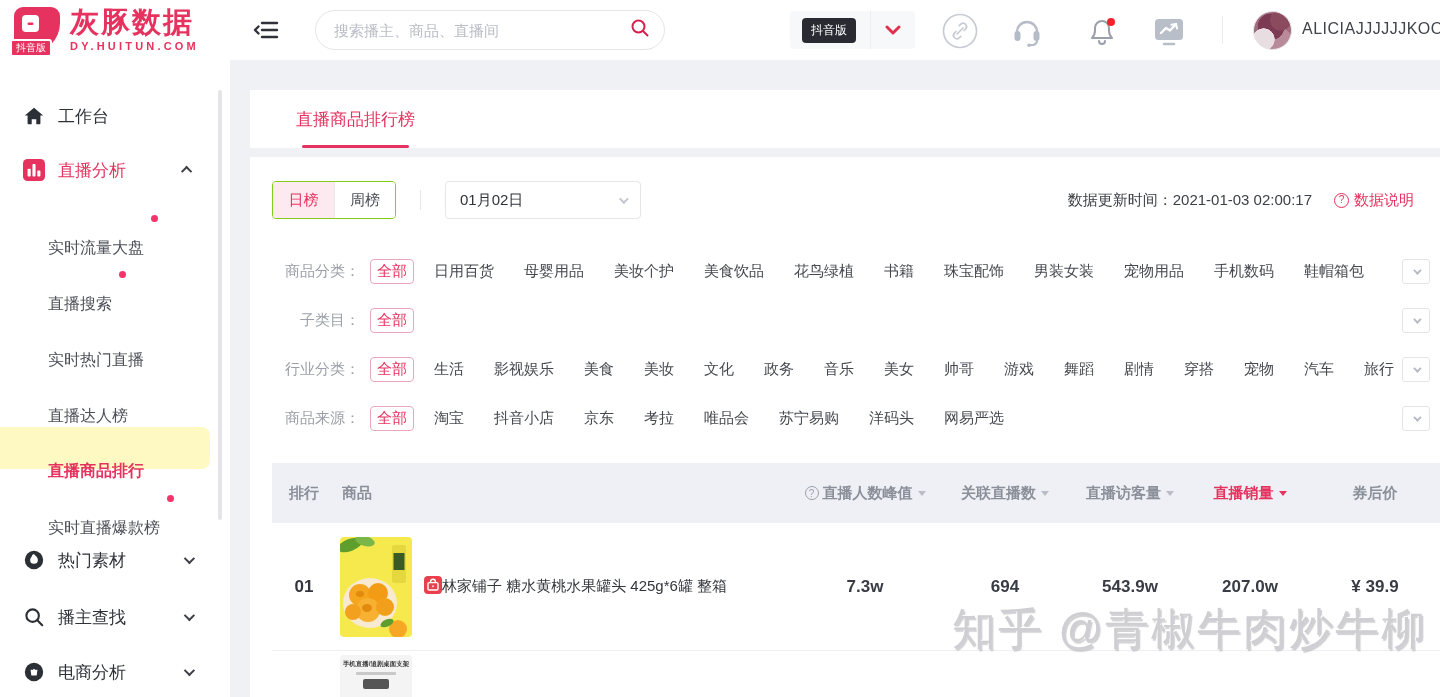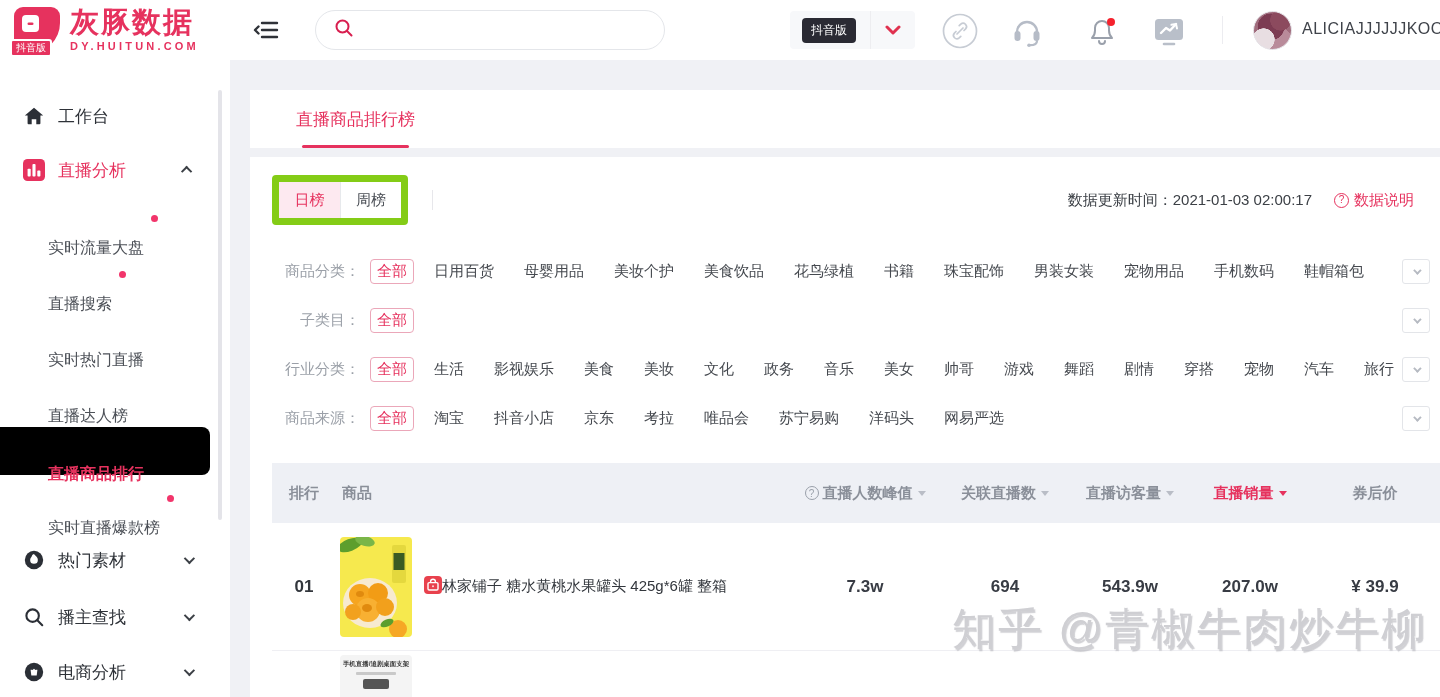--- a/index.html
+++ b/index.html
@@ -40,32 +40,32 @@
   .sidebar { position:absolute; left:0; top:60px; width:230px; bottom:0; background:#fff; }
   .s-item { position:absolute; left:0; width:230px; height:40px; display:flex; align-items:center; padding-left:22px; cursor:pointer; }
   .s-item .s-ic { width:24px; height:24px; margin-right:12px; display:flex; align-items:center; justify-content:center; flex:none; }
   .s-item .s-lbl { font-size:17px; color:#2e3238; }
   .s-item.pink .s-lbl { color:#e6325e; font-weight:500; }
   .s-chev { position:absolute; right:38px; }
   .chev { display:inline-block; width:8px; height:8px; border-right:2px solid #3c4046; border-bottom:2px solid #3c4046; transform:rotate(45deg) translateY(-2px); }
   .chev.up { transform:rotate(-135deg) translateY(-2px); }
   .sub-item { position:absolute; left:0; width:210px; height:40px; display:flex; align-items:center; padding-left:48px; cursor:pointer; }
   .sub-item .s-lbl { font-size:16px; color:#4d5158;margin-top:46px; }
-  .sub-item.sel { height:48px; background:#000000; border-radius:0 8px 8px 0; }
+  .sub-item.sel { height:42px; background:#fef9c3; border-radius:0 8px 8px 0; }
   .sub-item.sel .s-lbl { color:#e6325e; font-weight:700; }
   .dot { width:7px; height:7px; border-radius:50%; background:#f2356b; margin-left:7px; transform:translateY(-7px); flex:none; }
   .sb-scroll { position:absolute; right:8px; top:30px; width:4px; height:430px; background:#e4e4e9; border-radius:2px; cursor:pointer; }
   
   .tab-card { position:absolute; left:250px; top:90px; width:1190px; height:58px; background:#fff; }
   .tab { position:absolute; left:46px; top:0; height:58px; display:flex; align-items:center; font-size:17px; font-weight:400; color:#e6325e; cursor:pointer; }
   .tab::after { content:""; position:absolute; left:6px; right:6px; bottom:0; height:3px; background:#e6325e; border-radius:2px; }
   
   .panel { position:absolute; left:250px; top:157px; width:1190px; bottom:-60px; background:#fff; }
   .toolbar { display:flex; align-items:center; padding:24px 26px 0 22px; height:62px; }
-  .seg { display:flex; border:7px solid #84cc16; border-radius:4px; overflow:hidden; flex:none; }
+  .seg { display:flex; border:1px solid #84cc16; border-radius:4px; overflow:hidden; flex:none; }
   .seg-opt { width:61px; height:36px; display:flex; align-items:center; justify-content:center; font-size:15px; color:#4b4f56; background:#fff; cursor:pointer; }
   .seg-opt.sel { background:#fde9f0; color:#e6325e; }
   .seg-opt + .seg-opt { border-left:1px solid #e7e9ec; }
   .tb-div { width:1px; height:20px; background:#e7e7eb; margin:0 24px; }
   .date-select { width:196px; height:38px; border:1px solid #e4e6ea; border-radius:4px; display:flex; align-items:center; padding:0 14px; font-size:15px; color:#2f3338; cursor:pointer; flex:none; }
   .date-select .chev { width:7px; height:7px; border-color:#c2c6ce; margin-left:auto; }
   .tb-right { margin-left:auto; display:flex; align-items:center; gap:22px; }
   .update-txt { font-size:15px; color:#3c4046; font-weight:500; }
   .help-link { display:flex; align-items:center; gap:5px; color:#e6325e; font-size:15px; cursor:pointer; }
   .qcircle { width:15px; height:15px; border-radius:50%; border:1px solid currentColor; font-size:10px; display:inline-flex; align-items:center; justify-content:center; line-height:1; }
@@ -126,20 +126,21 @@
   <div class="collapse-btn">
     <svg width="26" height="26" viewBox="0 0 26 26" fill="none" stroke="#2f3238" stroke-width="2.4" stroke-linecap="round">
       <line x1="9" y1="6" x2="24" y2="6"></line>
         <line x1="9" y1="13" x2="24" y2="13"></line>
         <line x1="9" y1="20" x2="24" y2="20"></line>
       <path d="M5.5 9.5 L2 13 L5.5 16.5" stroke-linejoin="round"></path>
     </svg>
   </div>
 
   <div class="search-pill">
+    <input placeholder="搜索播主、商品、直播间" style="">
     <span>
       <svg width="20" height="20" viewBox="0 0 20 20" fill="none" stroke="#d81e4f" stroke-width="2">
         <circle cx="8.5" cy="8.5" r="6"></circle>
           <line x1="13" y1="13" x2="17.5" y2="17.5" stroke-linecap="round"></line>
       </svg>
     </span>
   </div>
 
   <div class="ver-switch">
     <span class="ver-badge">抖音版</span>
@@ -271,20 +272,24 @@
 </div>
 
 <div class="panel">
 
   <div class="toolbar">
     <div class="seg">
       <div class="seg-opt sel">日榜</div>
       <div class="seg-opt">周榜</div>
     </div>
     <div class="tb-div"></div>
+    <div class="date-select">
+      <span>01月02日</span>
+      <span class="chev"></span>
+    </div>
     <div class="tb-right">
       <span class="update-txt"><span>数据更新时间：</span><span>2021-01-03 02:00:17</span></span>
       <span class="help-link">
         <span class="qcircle">?</span>
         <span>数据说明</span>
       </span>
     </div>
   </div>
 
   <div class="filters">

